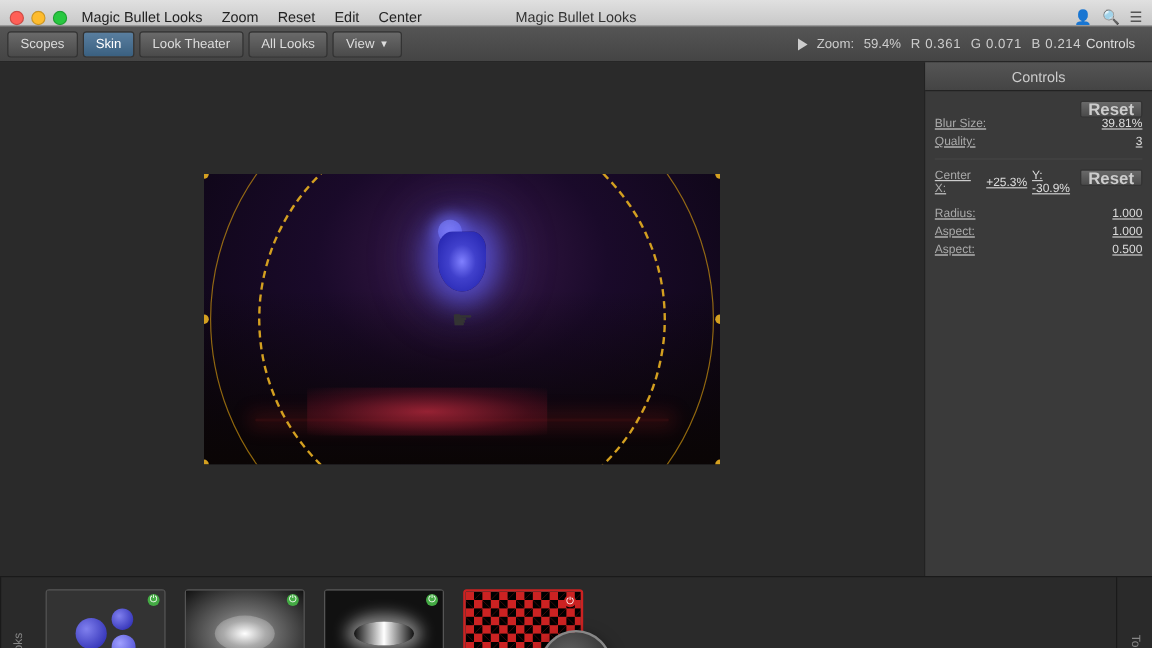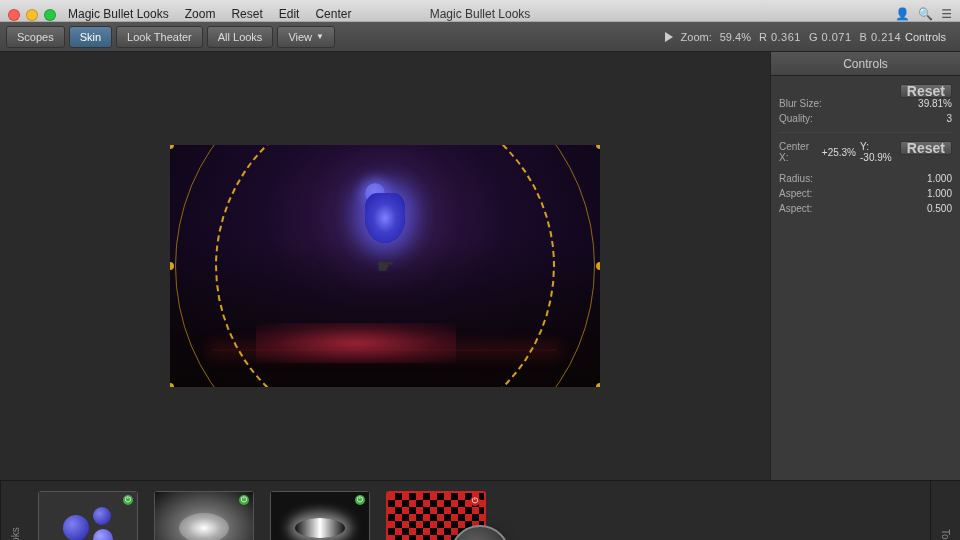--- a/index.html
+++ b/index.html
@@ -286,20 +286,21 @@
       display: inline-flex;
       align-items: center;
       font-weight: bold;
     }
     .param-row {
       display: flex;
       justify-content: space-between;
       align-items: center;
       margin-bottom: 4px;
       font-size: 10px;
+      text-decoration: underline;
     }
     .param-label { color: #aaa; }
     .param-value { color: #ddd; }
     .param-divider {
       border: none;
       border-top: 1px solid #444;
       margin: 8px 0;
     }
 
     

